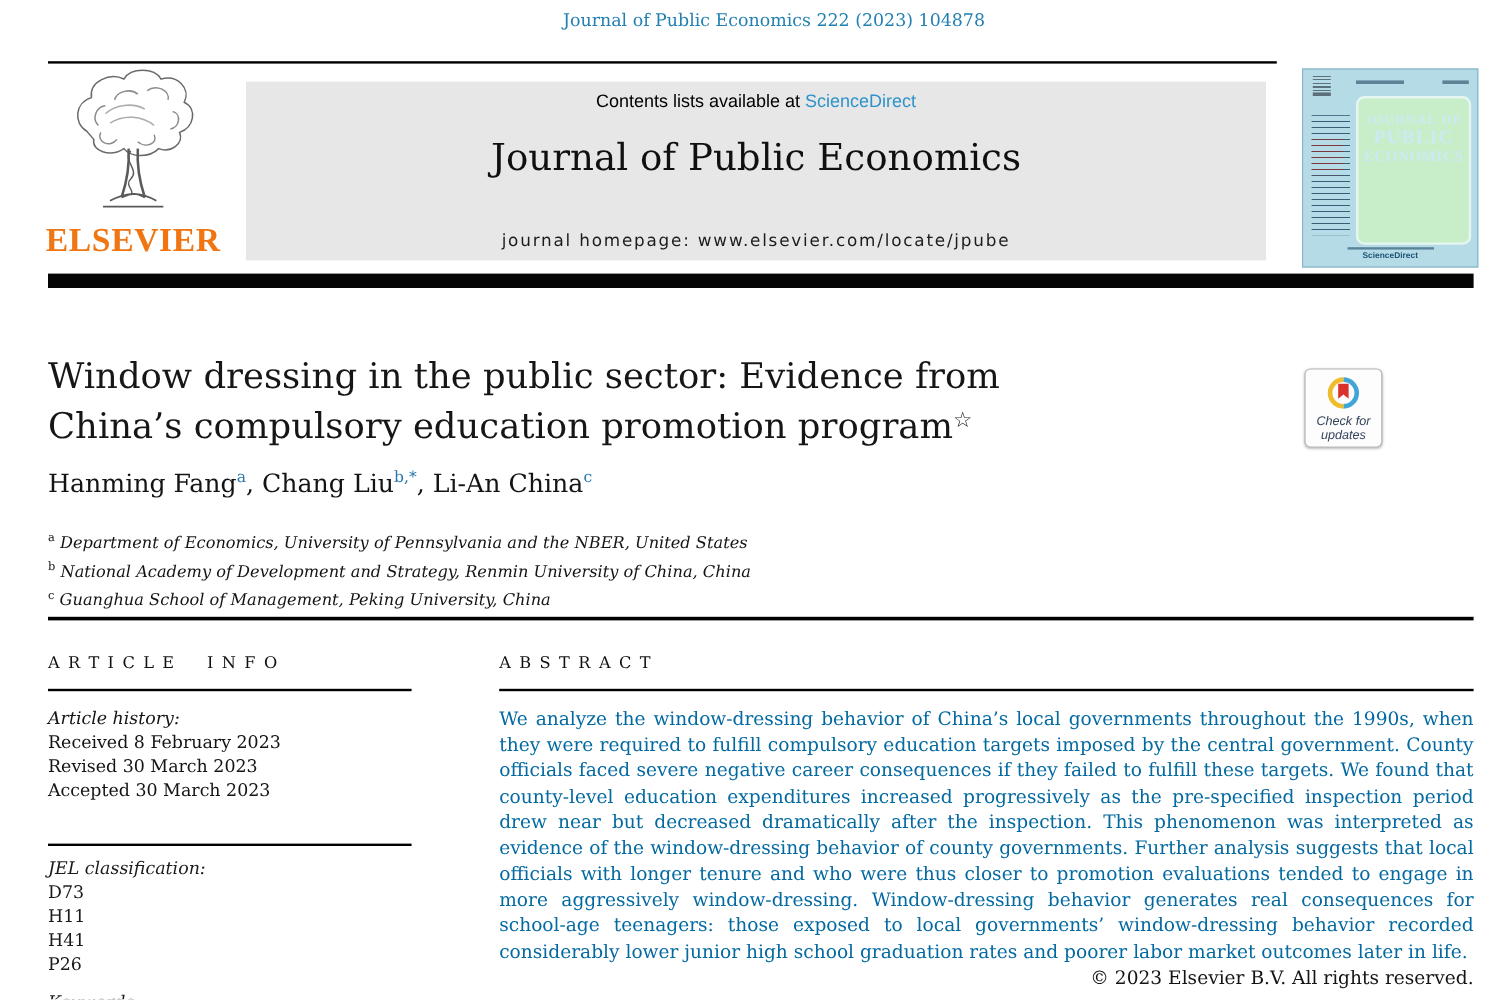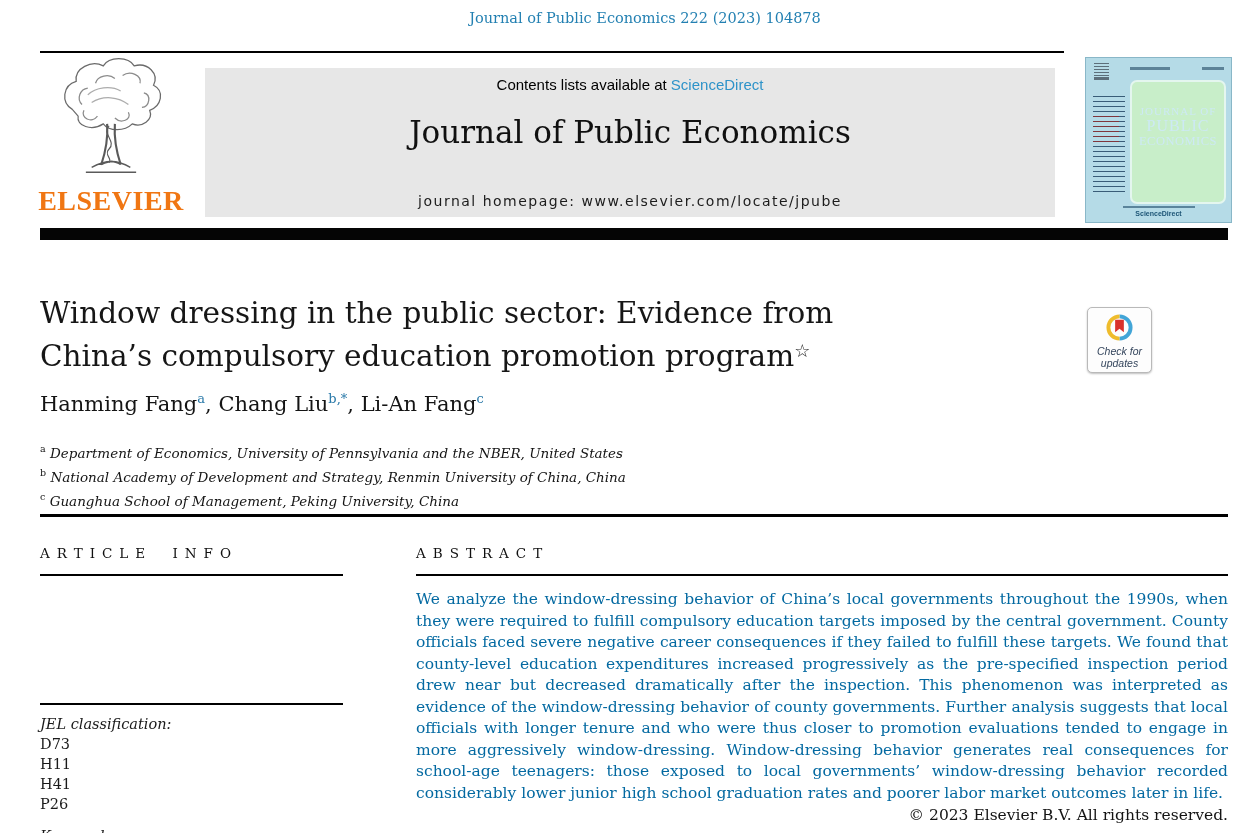--- a/index.html
+++ b/index.html
@@ -37,21 +37,21 @@
   .cover-minilogo { position:absolute; left:8px; top:5px; width:15px; height:17px;
     background:repeating-linear-gradient(to bottom, #5c6f7b 0 1px, #b5dbe7 1px 3px);
     border-bottom:3px solid #5c6f7b; }
   .cover-dash { position:absolute; height:3px; background:#3f667e; opacity:.75; }
   .cover-editors { position:absolute; left:7px; top:38px; width:32px; height:100px;
     background:repeating-linear-gradient(to bottom, rgba(35,70,100,.85) 0 1px, transparent 1px 5px); }
   .cover-editors-red { position:absolute; left:7px; top:58px; width:26px; height:30px;
     background:repeating-linear-gradient(to bottom, rgba(150,40,40,.75) 0 1px, transparent 1px 5px); }
   .cover-panel { position:absolute; left:44px; top:22px; width:96px; height:124px;
     background:#c8eec9; border:2px solid #e4f6ef; border-radius:7px; text-align:center;
-    padding-top:23px; font-family:"Liberation Serif", serif; font-weight:normal; color:#cde9f4; }
+    padding-top:12px; font-family:"Liberation Serif", serif; font-weight:bold; color:#cde9f4; }
   .cover-panel .l1 { font-size:11px; letter-spacing:1px; }
   .cover-panel .l2 { font-size:16px; letter-spacing:1px; line-height:17px; }
   .cover-panel .l3 { font-size:12.5px; letter-spacing:0.5px; line-height:14px; }
   .cover-footer { position:absolute; bottom:5px; left:0; width:100%; text-align:center; }
   .cover-footer .tiny-rule { width:72px; height:2px; background:#33607a; opacity:.7; margin:0 auto 2px auto; }
   .cover-footer .brand { font-family:"Liberation Sans", sans-serif; font-weight:bold;
     font-size:7px; color:#1c5475; }
   
   .article-title { position:absolute; left:40px; top:294px; width:910px;
     font-size:29.5px; line-height:38px; color:#161616; }
@@ -147,34 +147,40 @@
       <svg width="29" height="29" viewBox="0 0 30 30">
         <path d="M15,3.5 A11.5,11.5 0 0 1 15,26.5" fill="none" stroke="#42a5d7" stroke-width="4"></path>
         <path d="M15,26.5 A11.5,11.5 0 0 1 15,3.5" fill="none" stroke="#efbc2c" stroke-width="4"></path>
         <path d="M10.5,7 h9 v13 l-4.5,-3.8 l-4.5,3.8 z" fill="#d9312b"></path>
       </svg>
     </span>
     <div class="check-label">Check for updates</div>
   </div>
 
   <div class="authors">
-    <span>Hanming Fang</span><sup>a</sup><span>, </span><span>Chang Liu</span><sup>b,*</sup><span>, </span><span>Li-An Fang</span><sup>c</sup>
+    <span>Hanming Fang</span><sup>a</sup><span>, </span><span>Chang Liu</span><sup>b,*</sup><span>, </span><span>Li-An China</span><sup>c</sup>
   </div>
 
   <div class="affiliations">
     <div><sup>a</sup> <span>Department of Economics, University of Pennsylvania and the NBER, United States</span></div>
     <div><sup>b</sup> <span>National Academy of Development and Strategy, Renmin University of China, China</span></div>
     <div><sup>c</sup> <span>Guanghua School of Management, Peking University, China</span></div>
   </div>
 
   <div class="rule-mid"></div>
 
   <div class="col-left">
     <div class="section-heading">ARTICLE INFO</div>
     <div class="col-rule"></div>
+    <div class="info-block">
+      <div class="label-italic">Article history:</div>
+      <div>Received 8 February 2023</div>
+      <div>Revised 30 March 2023</div>
+      <div>Accepted 30 March 2023</div>
+    </div>
     <div class="jel-rule"></div>
     <div class="jel-block">
       <div class="label-italic">JEL classification:</div>
       <div>D73</div>
       <div>H11</div>
       <div>H41</div>
       <div>P26</div>
     </div>
     <div class="keywords-label">Keywords:</div>
   </div>

